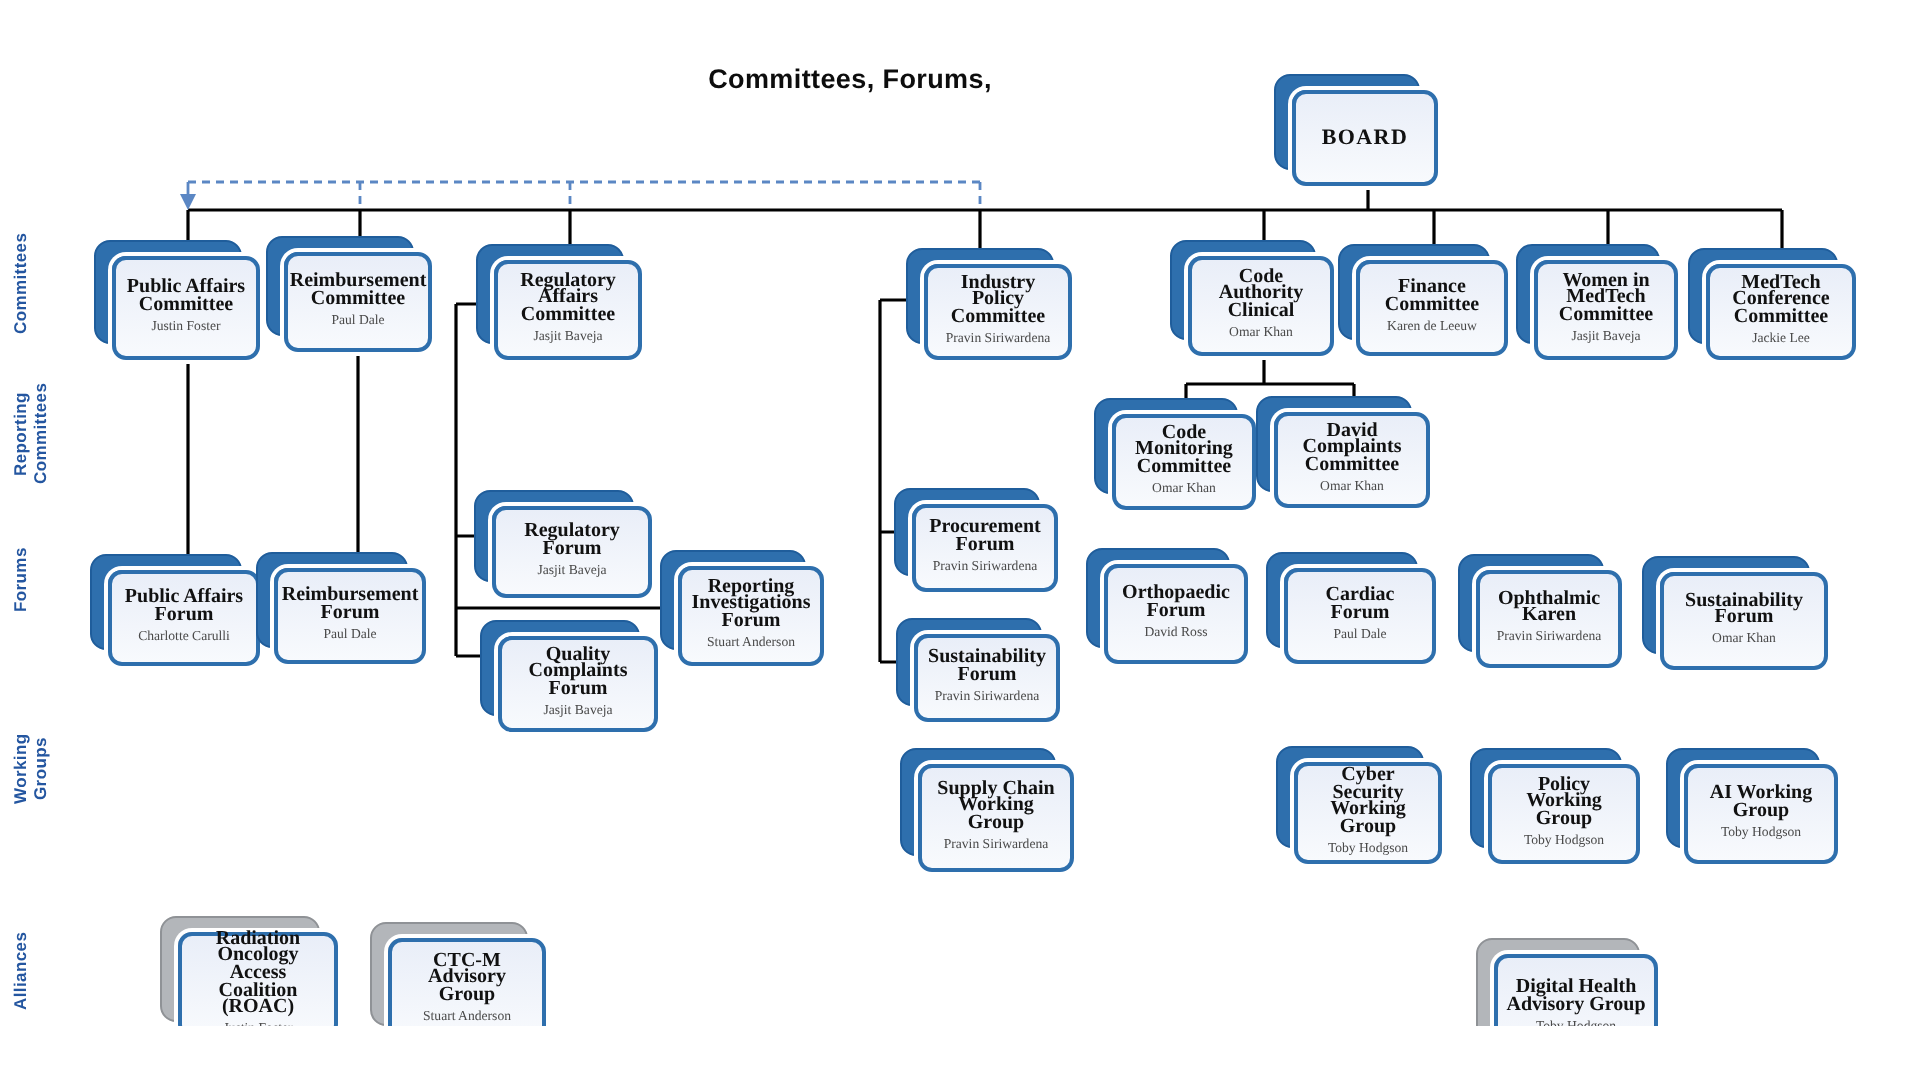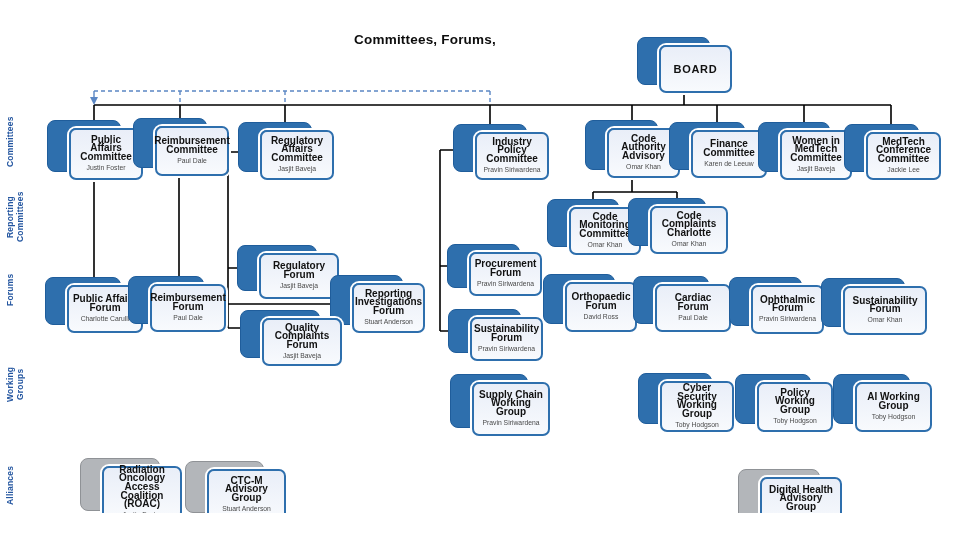--- a/index.html
+++ b/index.html
@@ -18,26 +18,26 @@
     font-size:8.5px;font-weight:bold;color:#2456a0;line-height:10px;
     white-space:pre-line;letter-spacing:.2px;
   }
   .node{position:absolute;}
   .node .back{
     position:absolute;left:0;top:0;width:var(--w);height:var(--h);
     background:#2e6fad;border:1.5px solid #1f5d9b;border-radius:8px;box-sizing:border-box;
   }
   .node.gray .back{background:#b3b6ba;border-color:#8f9296;}
   .node .front{
-    position:absolute;left:22px;top:8px;width:var(--w);height:var(--h);
+    position:absolute;left:9px;top:8px;width:var(--w);height:var(--h);
     background:linear-gradient(180deg,#e9eef8 0%,#f8fafd 100%);
     border:2px solid #2e6fad;border-radius:7px;box-sizing:border-box;
     box-shadow:0 0 0 2px #ffffff;
     display:flex;flex-direction:column;align-items:center;justify-content:center;
-    padding:2px 3px;text-align:center;
+    padding:2px 3px;text-align:center;font-family:Liberation Serif, serif;
   }
   .node .nt{font-size:10px;font-weight:bold;color:#111;line-height:8.6px;}
   .node .np{font-size:6.8px;color:#4a4a4a;line-height:8px;margin-top:2.5px;}
   .node.board .front{justify-content:center;}
   .node.board .nt{font-size:11px;letter-spacing:.7px;}
 </style>
 </head>
 <body>
 
 <div class="canvas">
@@ -100,21 +100,21 @@
   <div class="node" style="left:453px;top:124px;--w:74px;--h:48px;">
     <div class="back"></div>
     <div class="front">
       <div class="nt">Industry Policy Committee</div>
       <div class="np">Pravin Siriwardena</div>
     </div>
   </div>
   <div class="node" style="left:585px;top:120px;--w:73px;--h:50px;">
     <div class="back"></div>
     <div class="front">
-      <div class="nt">Code Authority Advisory</div>
+      <div class="nt">Code Authority Clinical</div>
       <div class="np">Omar Khan</div>
     </div>
   </div>
   <div class="node" style="left:669px;top:122px;--w:76px;--h:48px;">
     <div class="back"></div>
     <div class="front">
       <div class="nt">Finance Committee</div>
       <div class="np">Karen de Leeuw</div>
     </div>
   </div>
@@ -136,21 +136,21 @@
   <div class="node" style="left:547px;top:199px;--w:72px;--h:48px;">
     <div class="back"></div>
     <div class="front">
       <div class="nt">Code Monitoring Committee</div>
       <div class="np">Omar Khan</div>
     </div>
   </div>
   <div class="node" style="left:628px;top:198px;--w:78px;--h:48px;">
     <div class="back"></div>
     <div class="front">
-      <div class="nt">Code Complaints Charlotte</div>
+      <div class="nt">David Complaints Committee</div>
       <div class="np">Omar Khan</div>
     </div>
   </div>
 
   <div class="node" style="left:45px;top:277px;--w:76px;--h:48px;">
     <div class="back"></div>
     <div class="front">
       <div class="nt">Public Affairs Forum</div>
       <div class="np">Charlotte Carulli</div>
     </div>
@@ -207,21 +207,21 @@
   <div class="node" style="left:633px;top:276px;--w:76px;--h:48px;">
     <div class="back"></div>
     <div class="front">
       <div class="nt">Cardiac Forum</div>
       <div class="np">Paul Dale</div>
     </div>
   </div>
   <div class="node" style="left:729px;top:277px;--w:73px;--h:49px;">
     <div class="back"></div>
     <div class="front">
-      <div class="nt">Ophthalmic Forum</div>
+      <div class="nt">Ophthalmic Karen</div>
       <div class="np">Pravin Siriwardena</div>
     </div>
   </div>
   <div class="node" style="left:821px;top:278px;--w:84px;--h:49px;">
     <div class="back"></div>
     <div class="front">
       <div class="nt">Sustainability Forum</div>
       <div class="np">Omar Khan</div>
     </div>
   </div>

